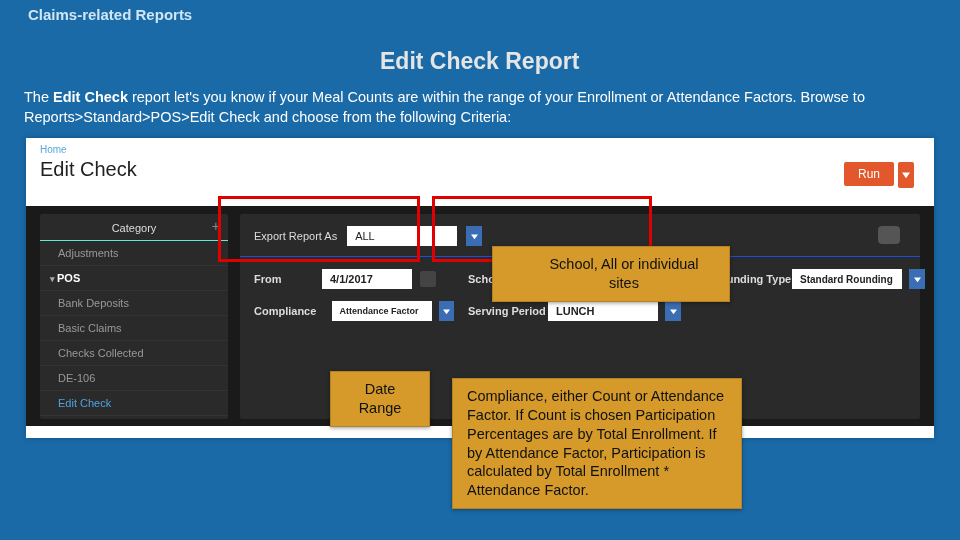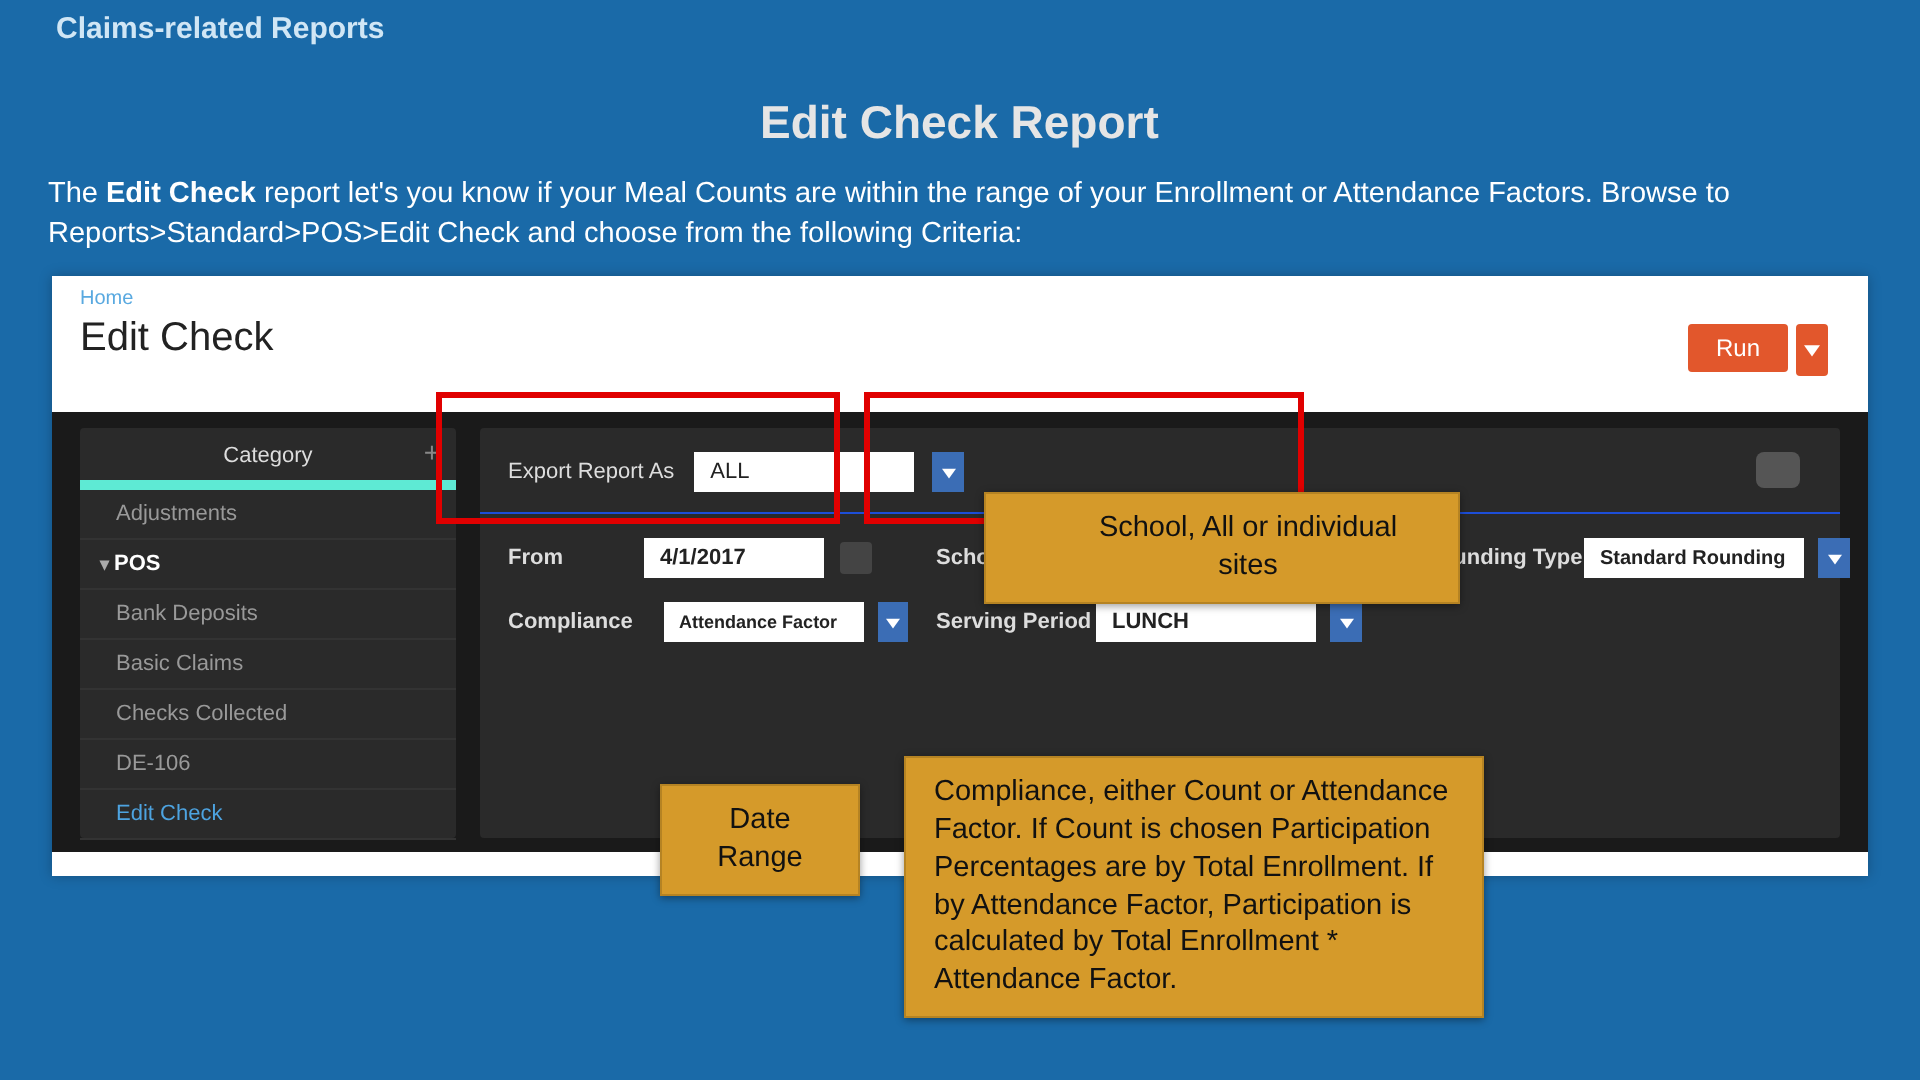--- a/index.html
+++ b/index.html
@@ -52,21 +52,21 @@
   .dark-area {
     position: absolute; left: 0; top: 68px; right: 0; height: 220px;
     background: #1a1a1a;
   }
   .sidebar {
     position: absolute; left: 14px; top: 76px; width: 188px; height: 205px;
     background: #2a2a2a; border-radius: 2px;
   }
   .sb-head {
     color: #ddd; font-size: 11px; text-align:center; padding: 8px 0 6px;
-    border-bottom: 5px solid #5eead4; position:relative;
+    border-bottom: 1px solid #5eead4; position:relative;
   }
   .sb-plus {
     position:absolute; right:8px; top:4px; color:#888; font-size:14px; font-weight:300;
   }
   .sb-item {
     color: #ccc; font-size: 11px; padding: 6px 10px;
     border-bottom: 1px solid #333;
   }
   .sb-item.exp::before { content:"▸ "; color:#aaa; font-size:9px; }
   .sb-item.exp2::before { content:"▾ "; color:#aaa; font-size:9px; }
@@ -115,21 +115,21 @@
   .rb1 { left:218px; top:196px; width:202px; height:66px; }
   .rb2 { left:432px; top:196px; width:220px; height:66px; }
 
   .callout {
     position:absolute; background:#d59a2a; color:#111;
     font-size:14.5px; line-height:1.3; padding:8px 14px;
     box-shadow: 0 1px 4px rgba(0,0,0,.4);
     border:1px solid rgba(0,0,0,.15);
   }
   .co-school { left:492px; top:246px; width:238px; text-align:center;padding-left:40px; }
-  .co-date   { left:330px; top:392px; width:100px; text-align:center; }
+  .co-date   { left:330px; top:371px; width:100px; text-align:center; }
   .co-comp   { left:452px; top:378px; width:290px; }
 </style>
 </head>
 <body>
 
 <div class="hdr-small">Claims-related Reports</div>
 <div class="hdr-title">Edit Check Report</div>
 
 <div class="intro">
   <span>The </span><b>Edit Check</b><span> report let's you know if your Meal Counts are within the range of your Enrollment or Attendance Factors. Browse to Reports&gt;Standard&gt;POS&gt;Edit Check and choose from the following Criteria:</span>

